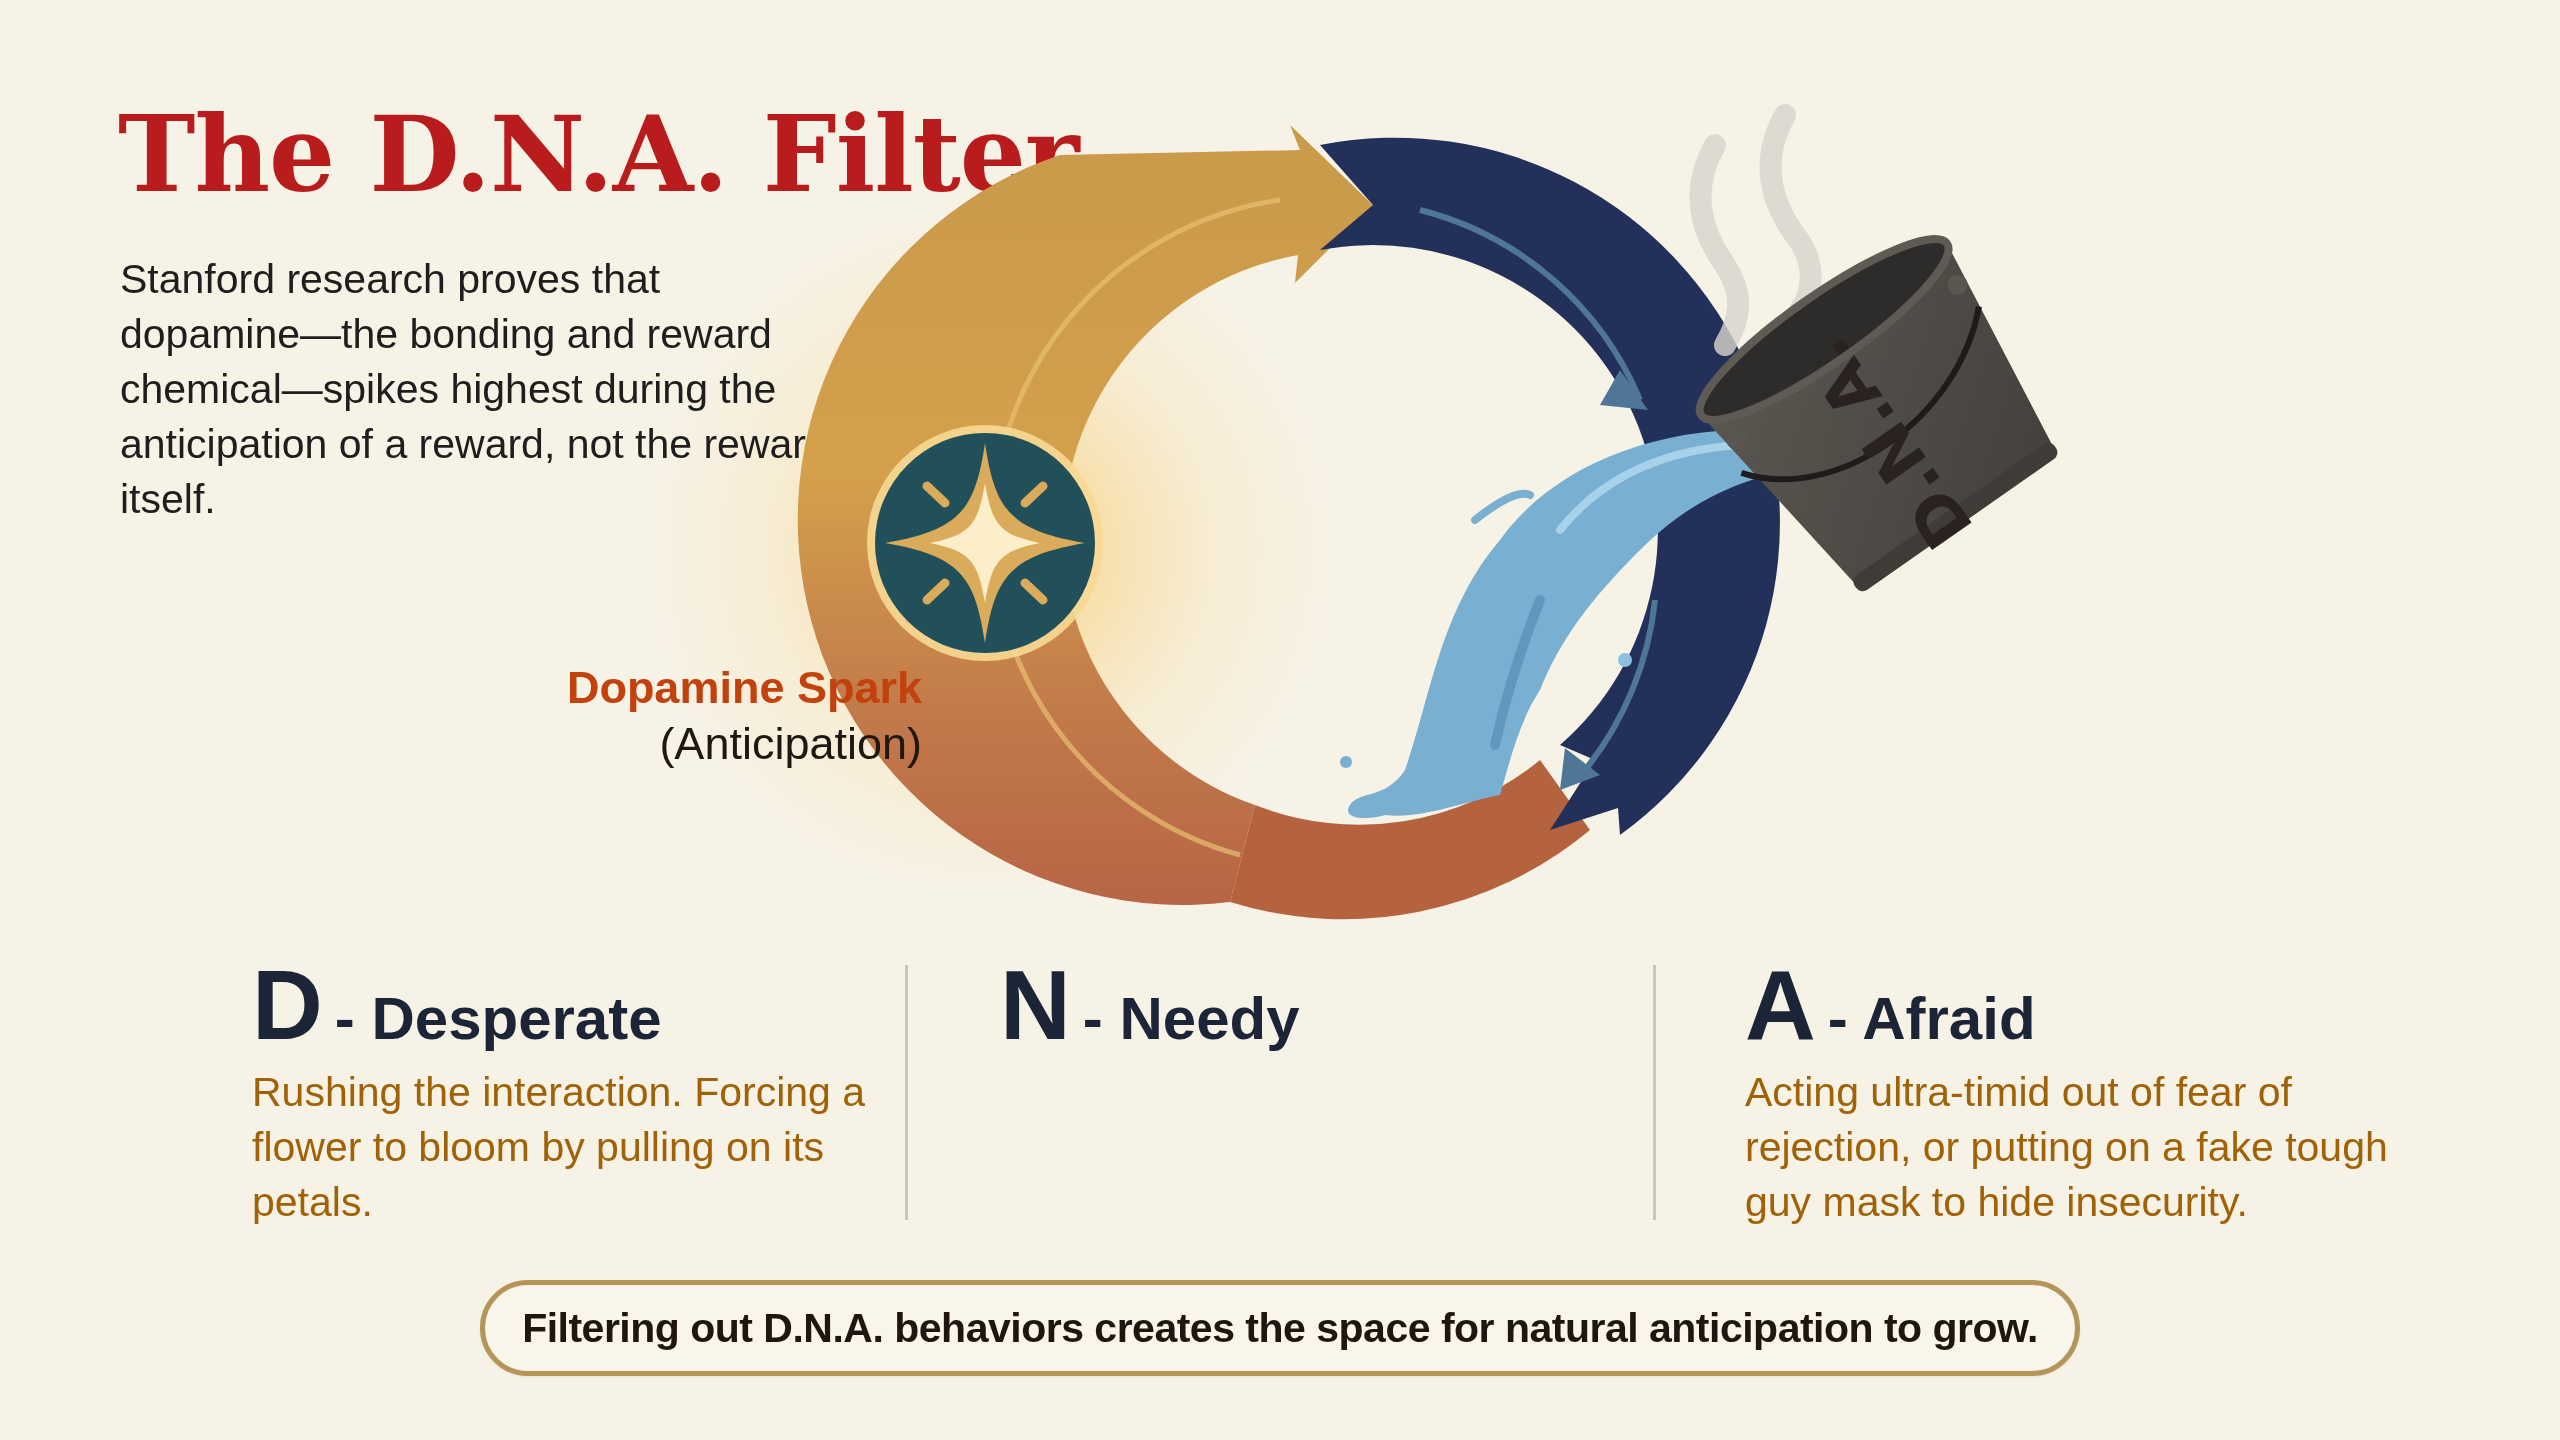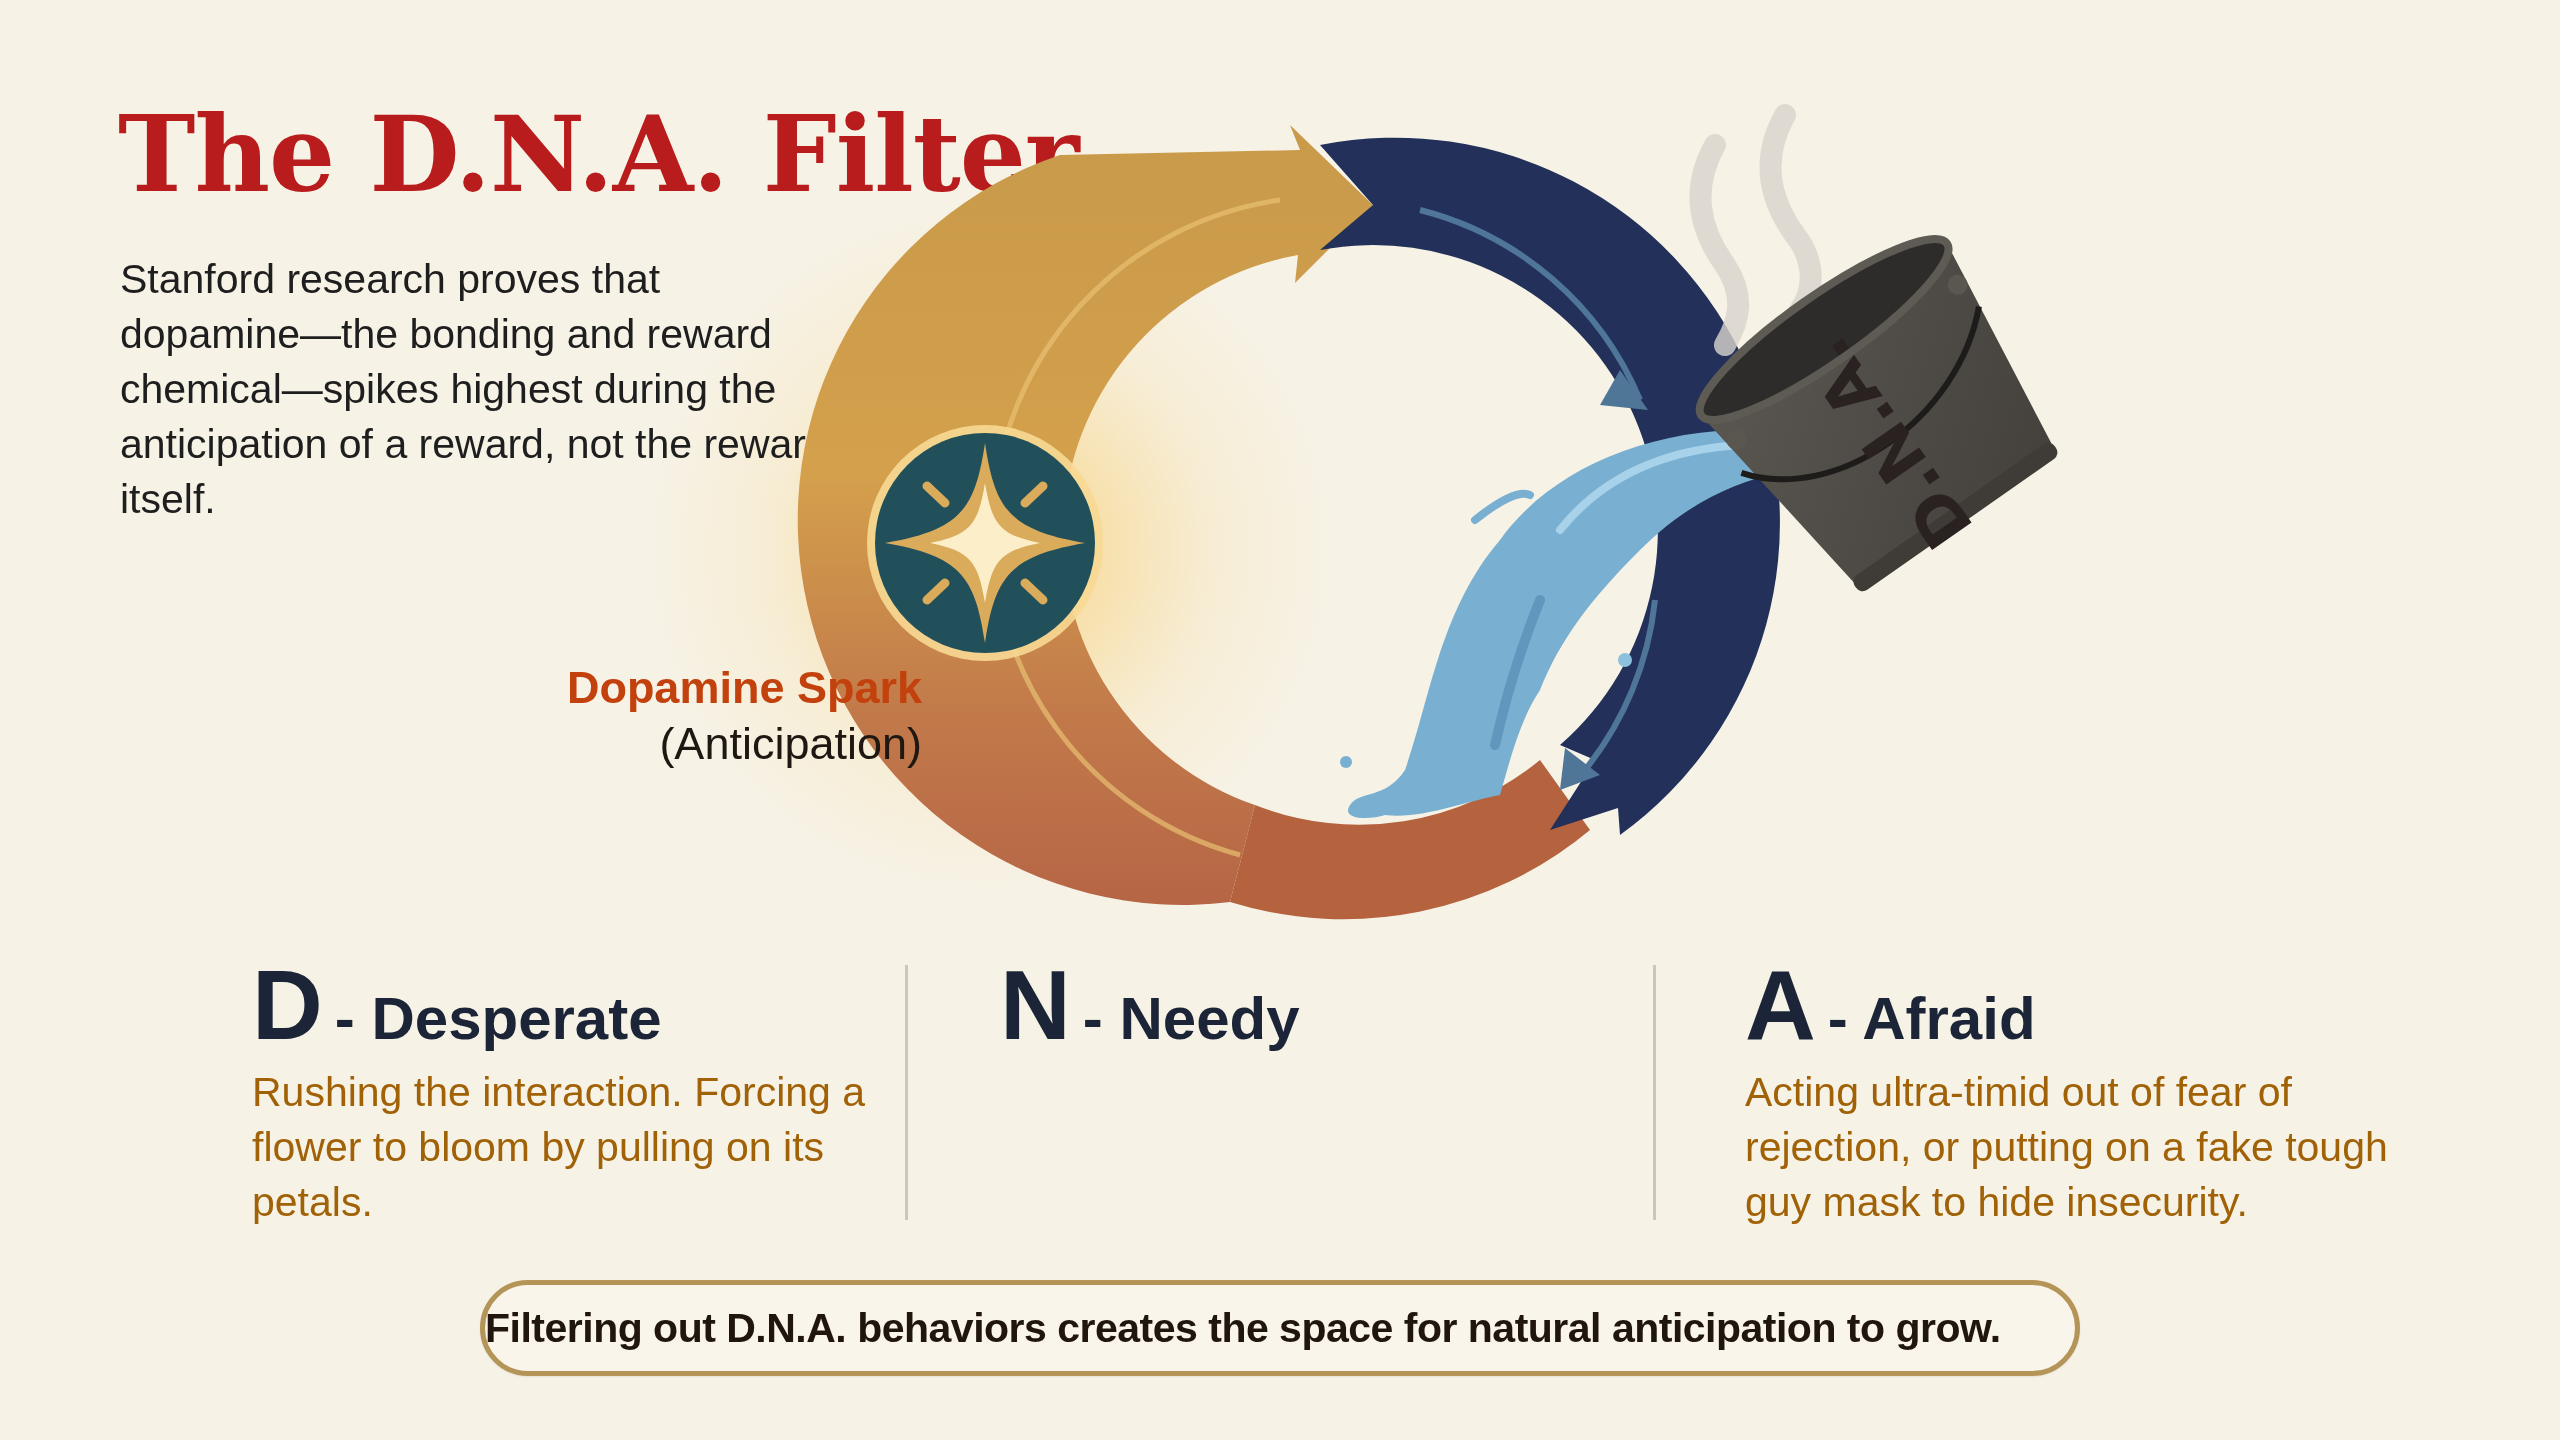--- a/index.html
+++ b/index.html
@@ -33,21 +33,21 @@
   .col { top: 955px; width: 620px; }
   .col-head { display: flex; align-items: baseline; white-space: nowrap; color: #1b2537; font-weight: bold; }
   .col-letter { font-size: 98px; line-height: 100px; letter-spacing: -2px; }
   .col-title { font-size: 60px; margin-left: 14px; }
   .col-body { margin-top: 10px; font-size: 41px; line-height: 55px; color: #a16207; }
   .divider { width: 3px; background: #cbc6ba; top: 965px; height: 255px; }
   .pill {
     left: 480px; top: 1280px; width: 1600px; height: 96px; box-sizing: border-box;
     border: 5px solid #b59458; border-radius: 48px;
     background: #f9f5eb;
-    display: flex; align-items: center; 
+    display: flex; align-items: center; justify-content: center;
     box-shadow: 0 1px 2px rgba(0,0,0,0.08);
   }
   .pill span { font-weight: bold; font-size: 41px; color: #20160f; letter-spacing: -0.5px; }
   .brand { right: 20px; top: 1459px; display: flex; align-items: center; gap: 20px; }
   .brand span { font-size: 24px; color: #111; font-weight: normal; }
 </style>
 </head>
 <body>
 
 <div class="abs glow"></div>

